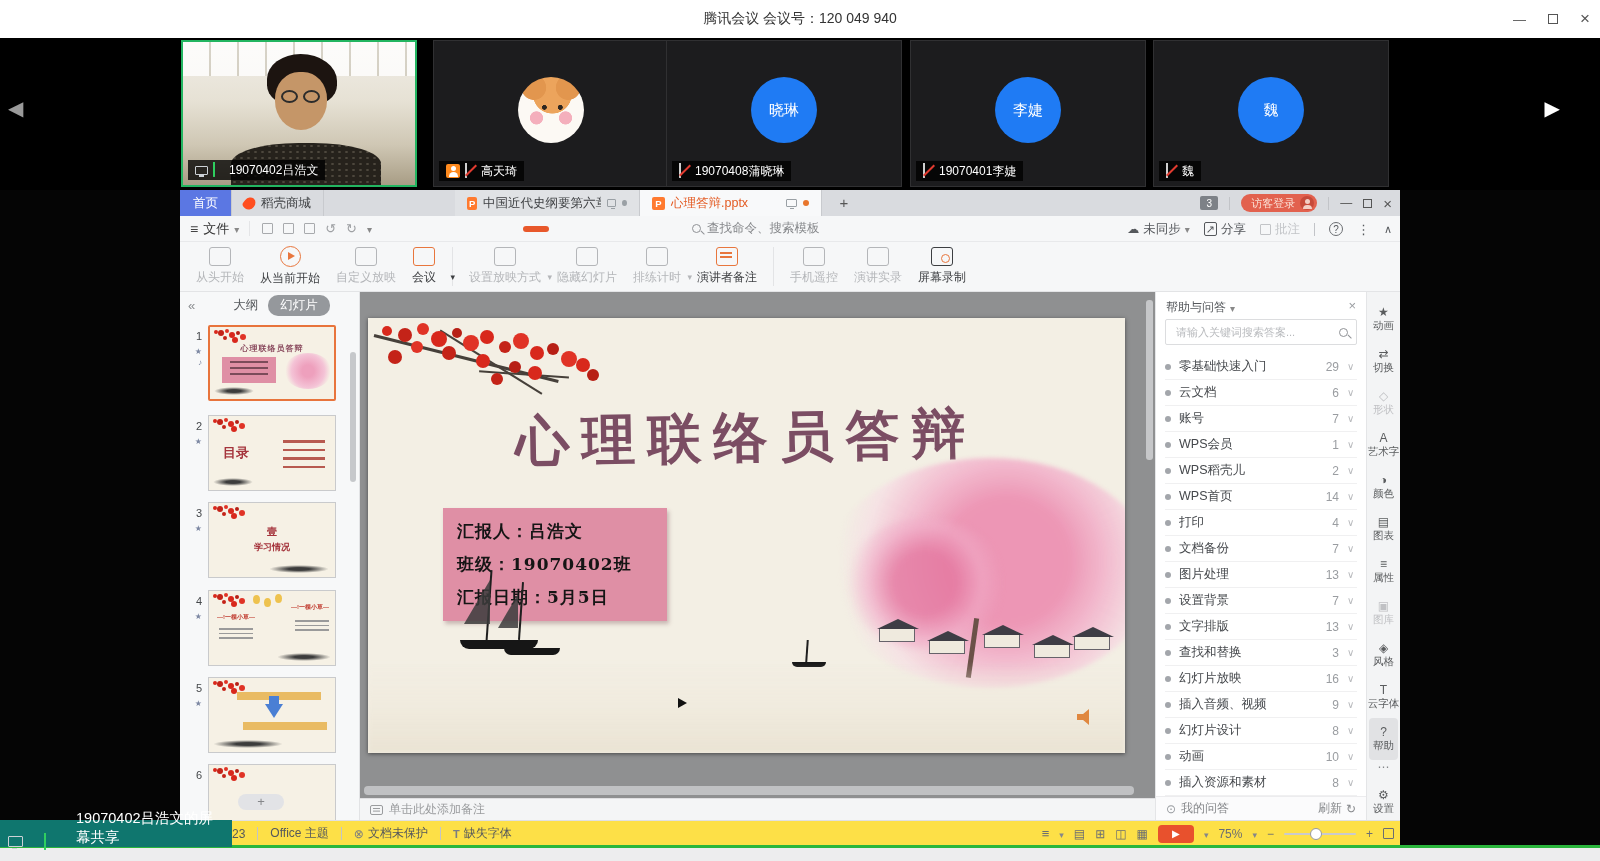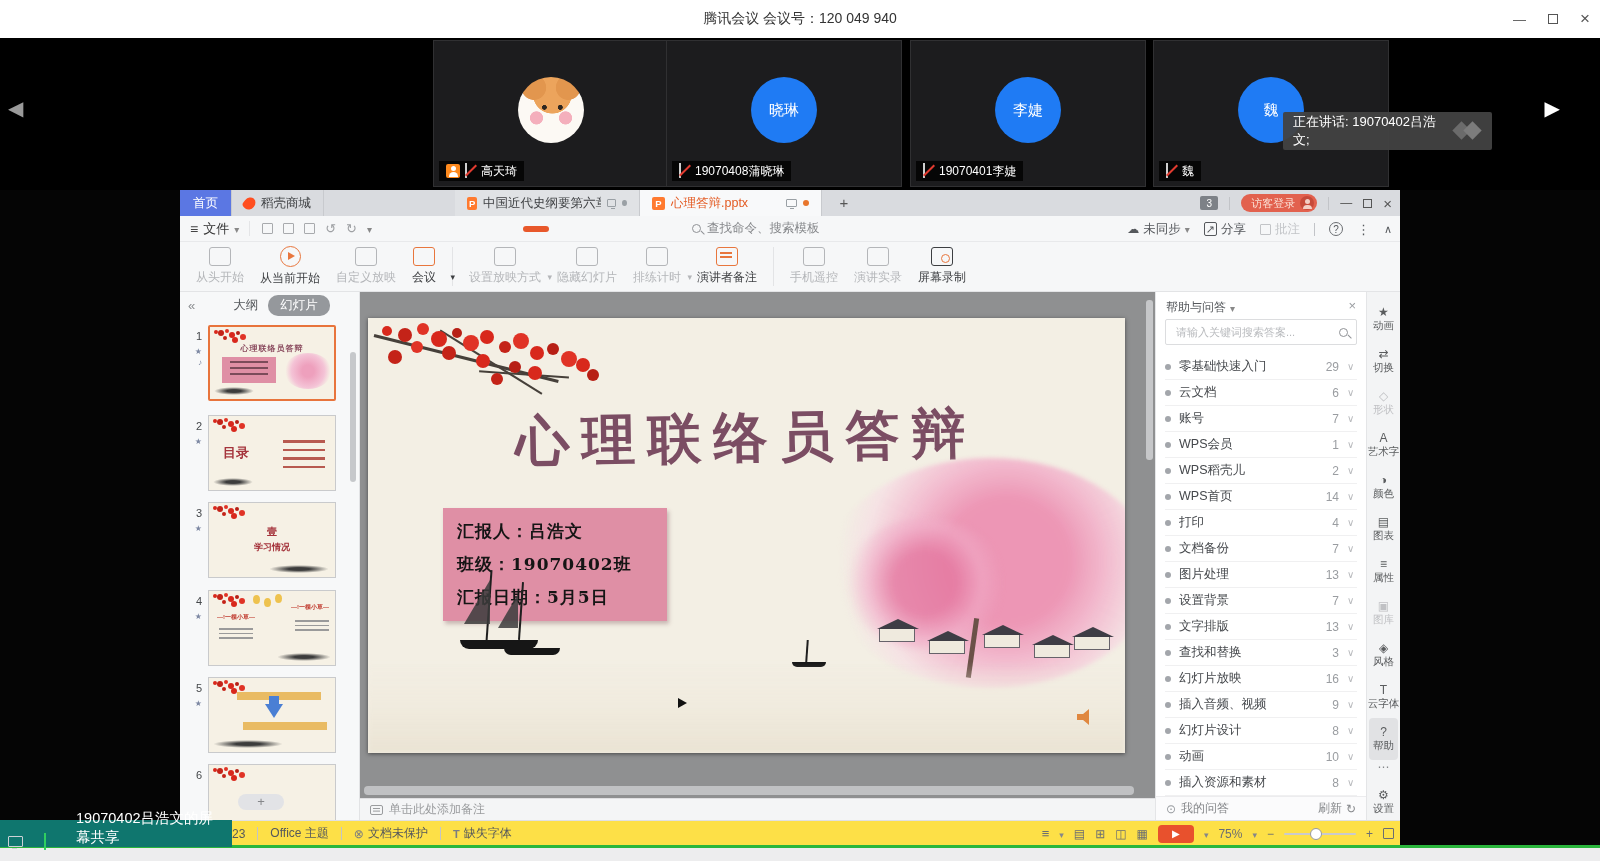--- a/index.html
+++ b/index.html
@@ -297,20 +297,35 @@
       <span class="i-min"></span>
       <span class="i-maxbox"></span>
       <span class="i-close"></span>
     </div>
   </div>
 
   <div class="videostrip">
     <span class="navarrow left"></span>
     <span class="navarrow right"></span>
 
+    <div class="tile speaking" style="left:181px;">
+      <div class="cam">
+        <div class="beam"></div>
+        <div class="hair"></div>
+          <div class="face"></div>
+        <div class="glass"></div>
+          <div class="glass r"></div>
+        <div class="body"></div>
+      </div>
+      <div class="vlabel">
+        <span class="i-scr"></span>
+        <span class="mic on"><span class="cap"></span><span class="base"></span></span>
+        <span>19070402吕浩文</span>
+      </div>
+    </div>
 
     <div class="tile" style="left:433px;">
       <div class="avatar cat"></div>
       <div class="vlabel">
         <span class="i-user"></span>
         <span class="mic off"><span class="cap"></span><span class="base"></span></span>
         <span>高天琦</span>
       </div>
     </div>
 
@@ -331,27 +346,20 @@
     </div>
 
     <div class="tile" style="left:1153px;">
       <div class="avatar">魏</div>
       <div class="vlabel">
         <span class="mic off"><span class="cap"></span><span class="base"></span></span>
         <span>魏</span>
       </div>
     </div>
 
-    <div class="toast">
-      <span>正在讲话: 19070402吕浩文;</span>
-      <span class="logo">
-          <i></i>
-          <i></i>
-        </span>
-    </div>
   </div>
 
   <div class="desktop">
     <div class="wps">
 
       <div class="tabbar">
         <div class="wtab home">
             <span>首页</span>
           </div>
         <div class="wtab">

